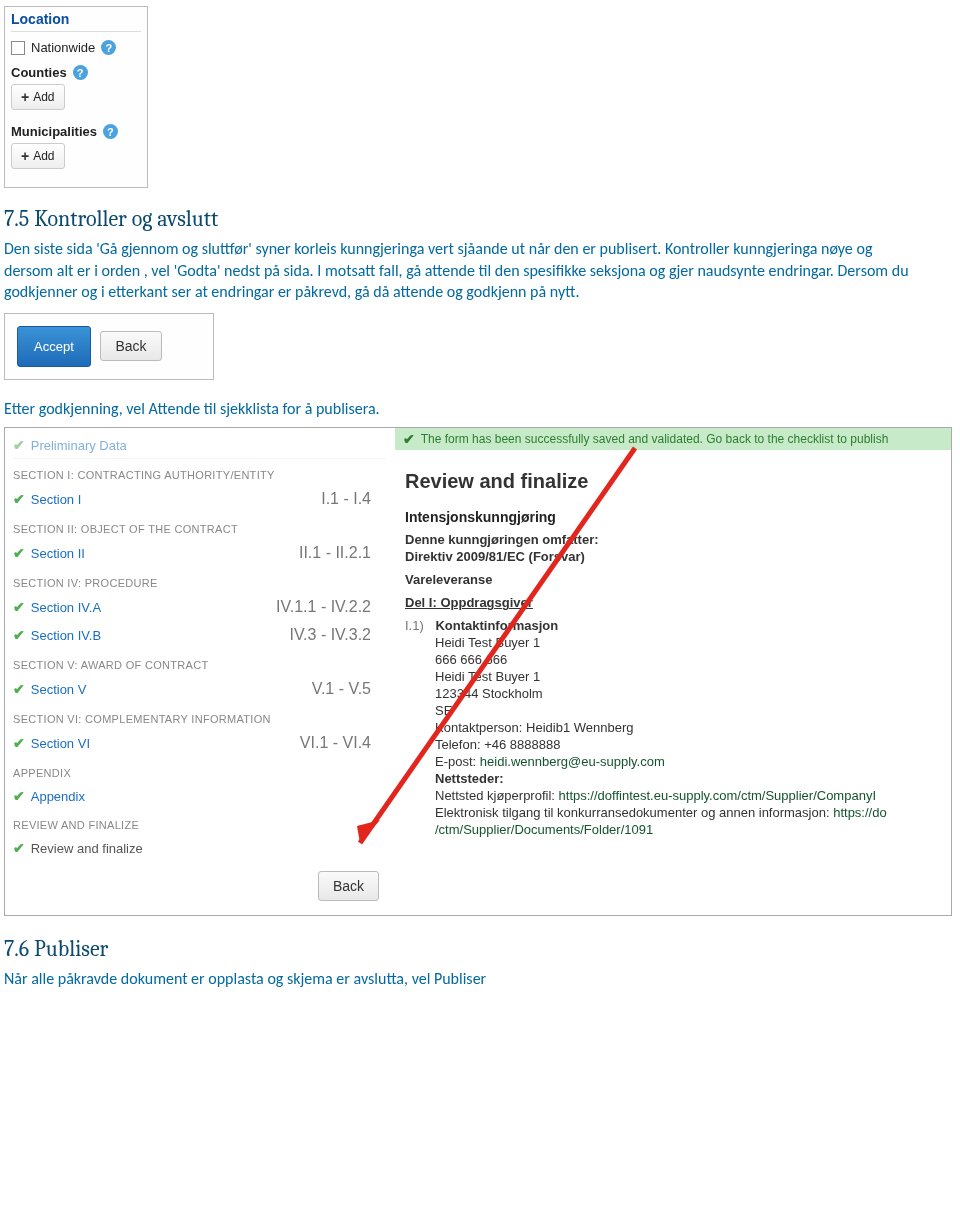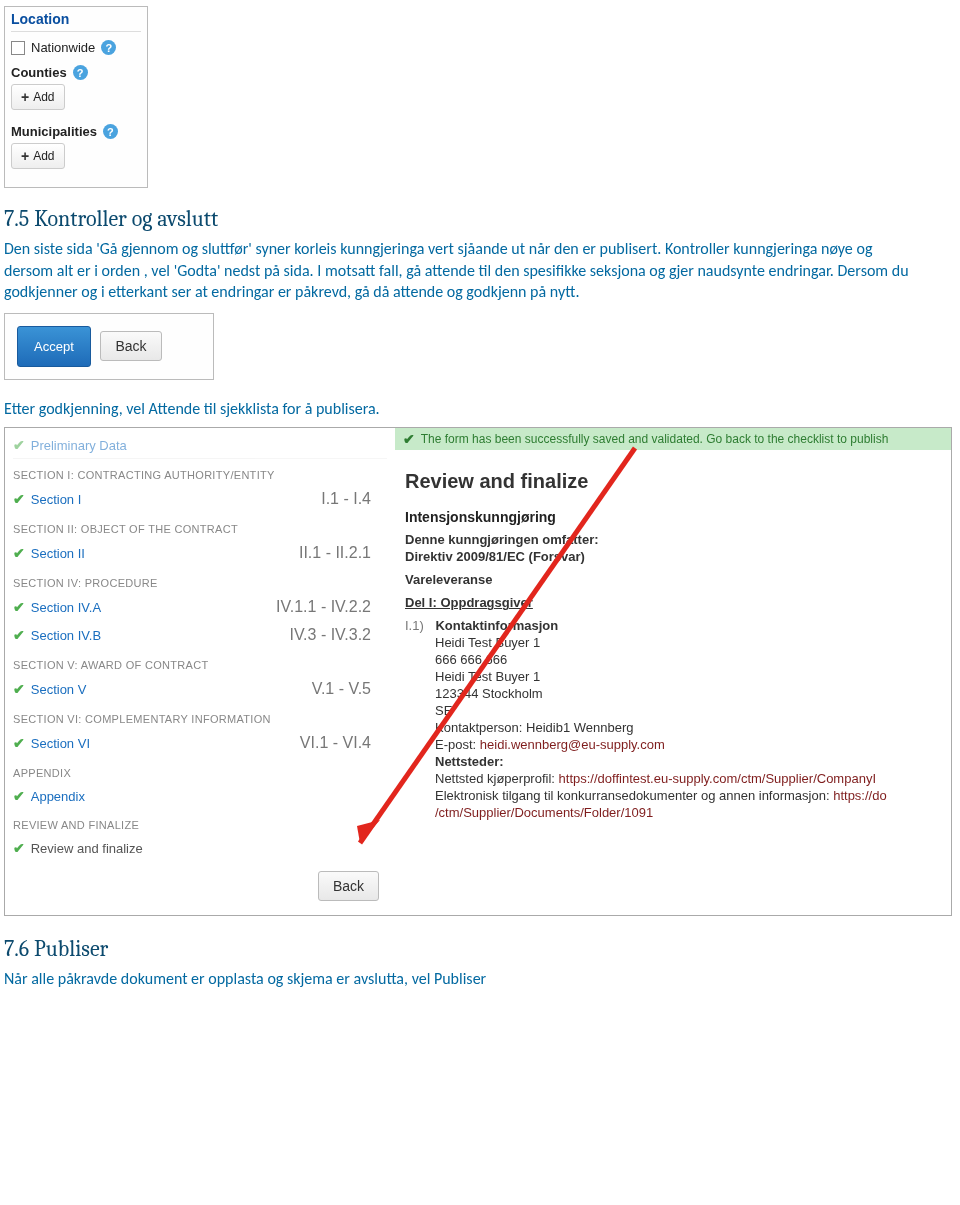--- a/index.html
+++ b/index.html
@@ -24,21 +24,21 @@
   .sec-row { display: flex; align-items: center; gap: 6px; color: #1a6ebf; font-size: 13px; padding: 5px 0; }
   .sec-row .range { margin-left: auto; color: #777; font-size: 16px; padding-right: 16px; }
   .sec-cat { font-size: 11px; color: #888; letter-spacing: 0.3px; padding: 10px 0 4px 0; }
   .check { color: #4fae4f; font-weight: bold; font-size: 14px; }
   .back-bottom { text-align: right; padding: 10px 8px 0 0; }
   .right-col { flex: 1; padding: 0 0 8px 0; font-family: Arial, sans-serif; }
   .review-h { font-size: 20px; font-weight: bold; color: #333; padding: 10px 0 10px 10px; }
   .detail { padding: 0 10px; }
   .detail .title-b { font-weight: bold; font-size: 14px; padding-top: 6px; }
   .detail .line { font-size: 13px; padding: 1px 0; color: #333; }
-  .detail .link { color: #7f1d1d; }
+  .detail .link { color: #14532d; }
   .underline { text-decoration: underline; }
   .sm-gap { height: 6px; }
   .arrow-svg { position: absolute; left: 0; top: 0; pointer-events: none; }
 </style>
 </head>
 <body>
 
 <div class="panel-clip">
   <div class="panel-header">Location</div>
   <div class="chk-row">
@@ -151,20 +151,21 @@
           <span style="color:#777;padding-right:8px;">I.1)</span>
           <span style="font-weight:bold;">Kontaktinformasjon</span>
         </div>
         <div style="padding-left:30px;">
           <div class="line">Heidi Test Buyer 1</div>
           <div class="line">666 666 666</div>
           <div class="line">Heidi Test Buyer 1</div>
           <div class="line">123344 Stockholm</div>
           <div class="line">SE</div>
           <div class="line"><span>Kontaktperson: </span><span>Heidib1 Wennberg</span></div>
+          <div class="line"><span>Telefon: </span><span>+46 8888888</span></div>
           <div class="line"><span>E-post: </span><span class="link">heidi.wennberg@eu-supply.com</span></div>
           <div class="line" style="font-weight:bold;">Nettsteder:</div>
           <div class="line"><span>Nettsted kjøperprofil: </span><span class="link">https://doffintest.eu-supply.com/ctm/Supplier/CompanyI</span></div>
           <div class="line"><span>Elektronisk tilgang til konkurransedokumenter og annen informasjon: </span><span class="link">https://do</span></div>
           <div class="line link">/ctm/Supplier/Documents/Folder/1091</div>
         </div>
       </div>
     </div>
   </div>
 

